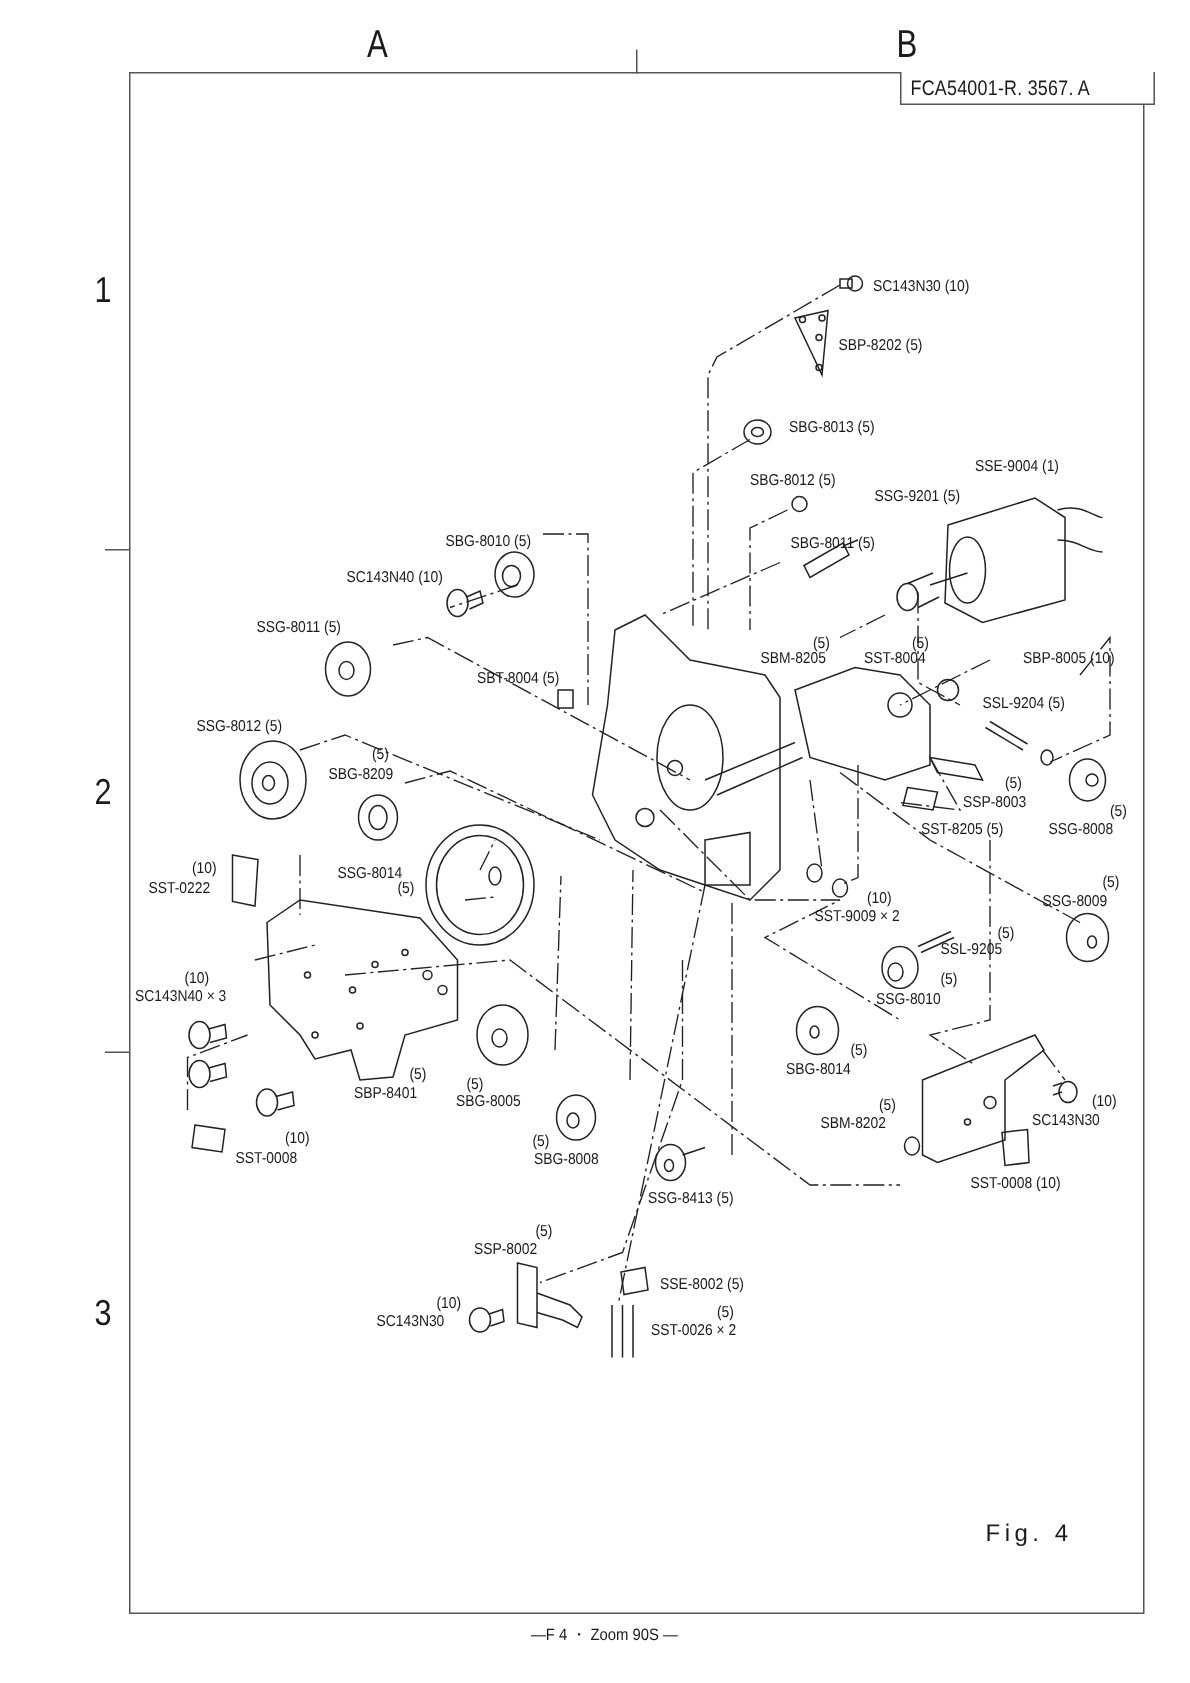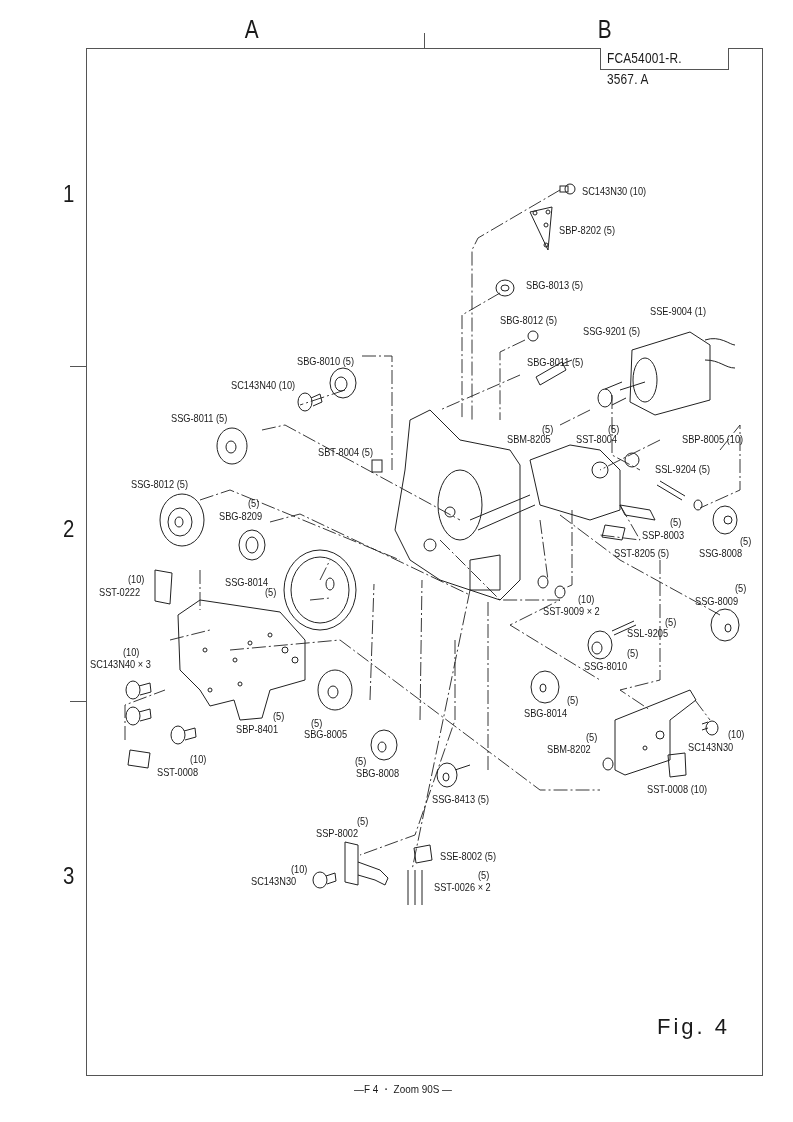--- a/index.html
+++ b/index.html
@@ -4,26 +4,26 @@
 <style>
   html, body { margin:0; padding:0; background:#ffffff; }
   body { width:793px; height:1122px; position:relative; overflow:hidden;
          font-family:"Liberation Sans", "DejaVu Sans", sans-serif; color:#1a1a1a; }
   .col-label { position:absolute; top:14px; font-size:26px; font-weight:normal; transform:scaleX(0.8); }
   .row-label { position:absolute; left:62px; font-size:24px; transform:scaleX(0.85); }
   .frame { position:absolute; left:86px; top:48px; width:677px; height:1028px;
            border:1.3px solid #555; box-sizing:border-box; }
   .tick-h { position:absolute; height:1.3px; width:16px; background:#555; }
   .tick-v { position:absolute; width:1.3px; height:16px; background:#555; }
-  .code-box { position:absolute; left:600px; top:48px; width:129px; height:22px;
+  .code-box { position:absolute; left:600px; top:48px; width:170px; height:22px;
               border:1.3px solid #555; border-top:none; box-sizing:border-box;
               font-size:14px; line-height:21px; padding-left:6px; letter-spacing:0.2px;
               background:#fff; }
   .code-box span { display:inline-block; transform:scaleX(0.85); transform-origin:left; }
-  .fig-label { position:absolute; left:657px; top:1014px; font-size:22px; letter-spacing:3px; }
+  .fig-label { position:absolute; left:657px; top:1014px; font-size:16px; letter-spacing:3px; }
   .footer { position:absolute; left:354px; top:1082px; font-size:11px; transform:scaleX(0.9); transform-origin:left; }
   svg.diagram { position:absolute; left:0; top:0; }
   .lbl { position:absolute; font-size:10.5px; white-space:nowrap; line-height:11px;
          transform:scaleX(0.88); transform-origin:left top; }
 </style>
 </head>
 <body>
 
 <div class="col-label" style="left:243px">A</div>
 <div class="col-label" style="left:596px">B</div>

